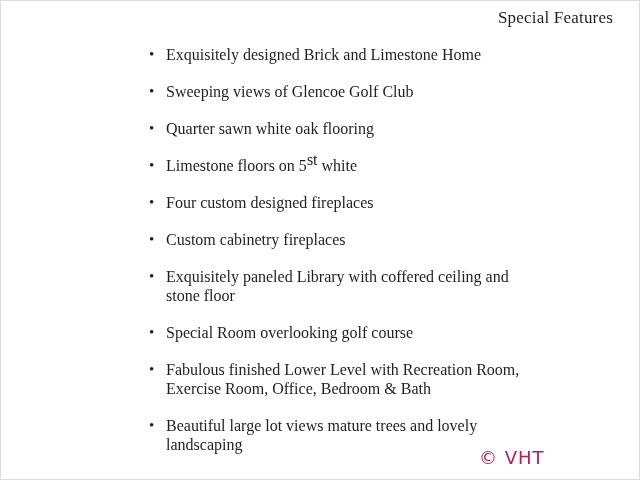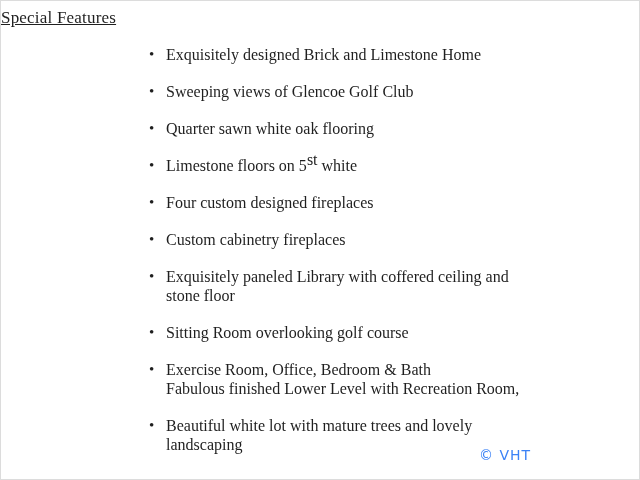--- a/index.html
+++ b/index.html
@@ -16,24 +16,23 @@
     border: 1px solid #dcdcdc;
     overflow: hidden;
     font-family: "Liberation Serif", serif;
     color: #1f1f1f;
   }
   .title {
     position: absolute;
     top: 7px;
     left: 0;
     width: 612px;
-    text-align: left;
+    text-align: right;
     font-size: 17px;
     letter-spacing: 0.2px;
-    text-decoration: underline;
   }
   .features {
     position: absolute;
     top: 44px;
     left: 148px;
     width: 420px;
     margin: 0;
     padding: 0;
     list-style: none;
   }
@@ -57,22 +56,22 @@
   .sup {
     font-size: 16px;
     line-height: 0;
     vertical-align: super;
   }
   .watermark {
     position: absolute;
     left: 478px;
     top: 446px;
     font-family: "DejaVu Sans", sans-serif;
-    font-size: 14px;
-    color: #3b82f6;
+    font-size: 18px;
+    color: #be185d;
     letter-spacing: 1px;
     text-align: center;
   }
 </style>
 </head>
 <body>
 
 <div class="page">
 
   <div class="title">Special Features</div>
@@ -110,32 +109,32 @@
     </li>
 
     <li class="item">
       <span class="bullet">•</span>
       <span class="line">Exquisitely paneled Library with coffered ceiling and</span>
       <span class="line">stone floor</span>
     </li>
 
     <li class="item">
       <span class="bullet">•</span>
-      <span class="line">Sitting Room overlooking golf course</span>
+      <span class="line">Special Room overlooking golf course</span>
     </li>
 
     <li class="item">
       <span class="bullet">•</span>
+      <span class="line">Fabulous finished Lower Level with Recreation Room,</span>
       <span class="line">Exercise Room, Office, Bedroom &amp; Bath</span>
-      <span class="line">Fabulous finished Lower Level with Recreation Room,</span>
     </li>
 
     <li class="item">
       <span class="bullet">•</span>
-      <span class="line">Beautiful white lot with mature trees and lovely</span>
+      <span class="line">Beautiful large lot views mature trees and lovely</span>
       <span class="line">landscaping</span>
     </li>
 
   </ul>
 
   <div class="watermark">© VHT</div>
 
 </div>
 
 </body></html>

